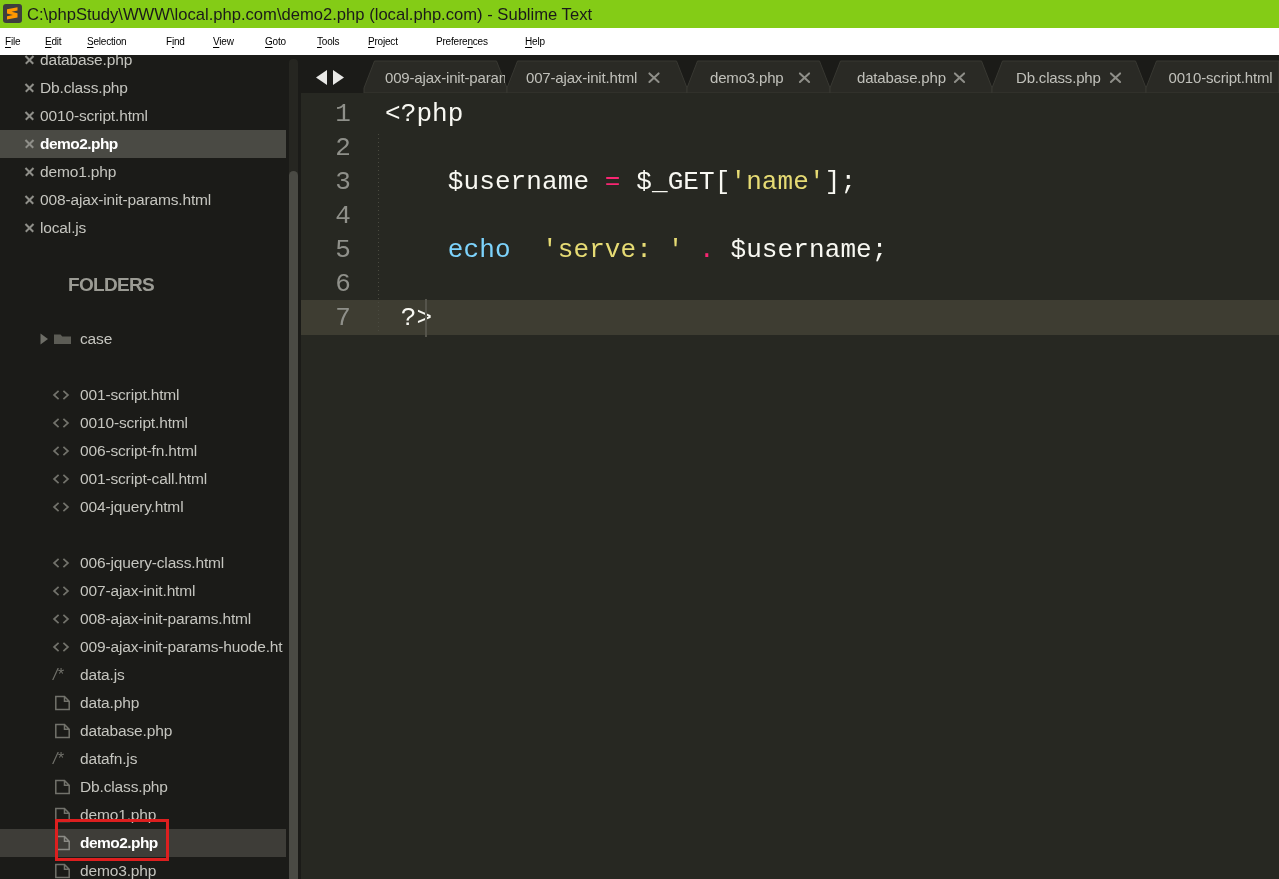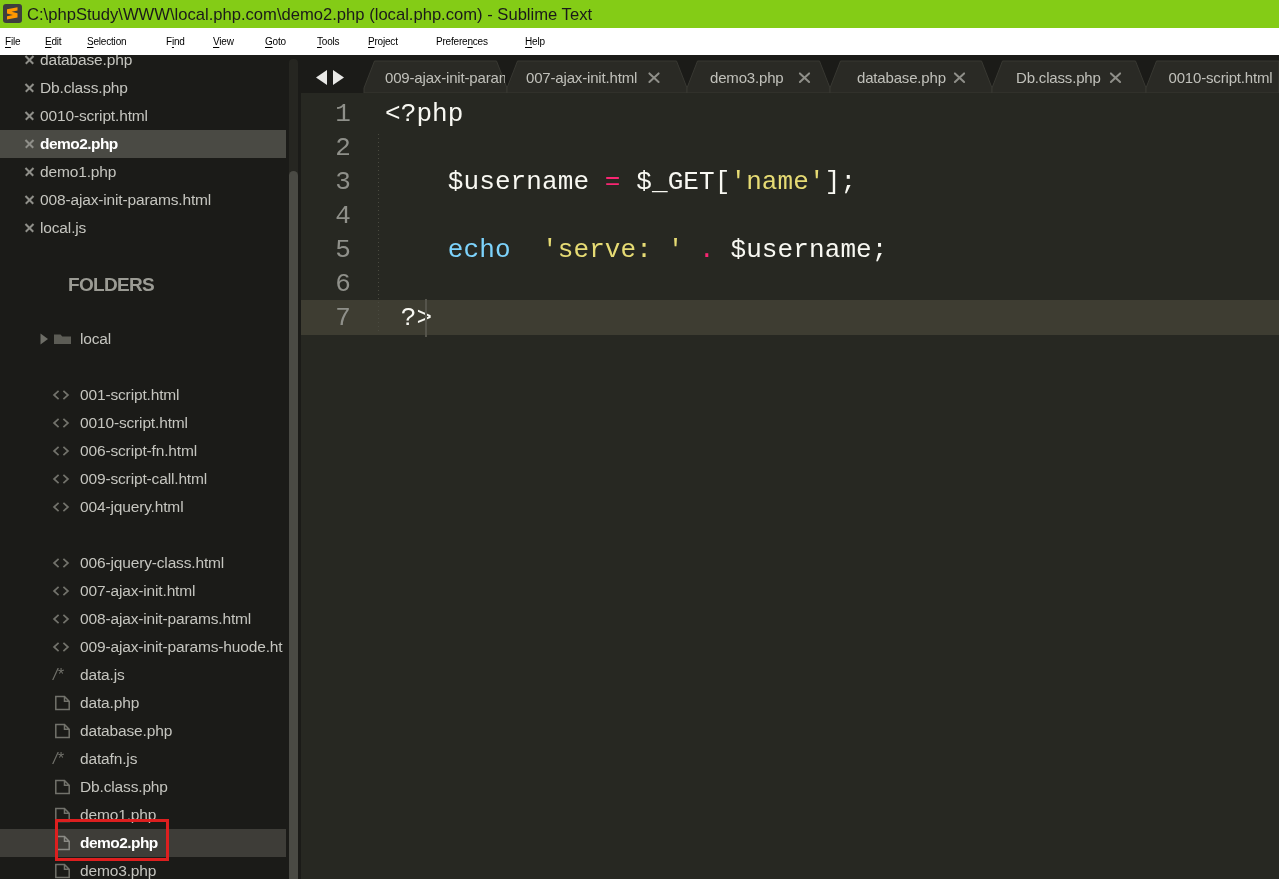--- a/index.html
+++ b/index.html
@@ -109,21 +109,21 @@
 
   <div id="folders-h">FOLDERS</div>
 
   <div class="row" style="top:270px">
     <svg class="icon" style="left:38px" width="12" height="28" viewBox="0 0 12 28">
         <path d="M2.5 8.5 L10 14 L2.5 19.5 Z" fill="#6e6e67"></path>
       </svg>
     <svg class="icon" style="left:53px" width="19" height="28" viewBox="0 0 19 28">
         <path d="M1 9.5 L7.5 9.5 L9.3 11.5 L18 11.5 L18 19 L1 19 Z" fill="#5c5c55"></path>
       </svg>
-    <span class="ttxt">local</span>
+    <span class="ttxt">case</span>
   </div>
   <div class="row" style="top:326px">
       <svg class="icon cde" style="left:52px" width="18" height="28" viewBox="0 0 18 28">
         <path d="M6.6 9.8 L2 14 L6.6 18.2 M11.4 9.8 L16 14 L11.4 18.2" stroke="#72726b" stroke-width="1.7" fill="none"></path>
       </svg>
       <span class="ttxt">001-script.html</span>
     </div>
   <div class="row" style="top:354px">
       <svg class="icon" style="left:52px" width="18" height="28" viewBox="0 0 18 28">
         <path d="M6.6 9.8 L2 14 L6.6 18.2 M11.4 9.8 L16 14 L11.4 18.2" stroke="#72726b" stroke-width="1.7" fill="none"></path>
@@ -133,21 +133,21 @@
   <div class="row" style="top:382px">
       <svg class="icon" style="left:52px" width="18" height="28" viewBox="0 0 18 28">
         <path d="M6.6 9.8 L2 14 L6.6 18.2 M11.4 9.8 L16 14 L11.4 18.2" stroke="#72726b" stroke-width="1.7" fill="none"></path>
       </svg>
       <span class="ttxt">006-script-fn.html</span>
     </div>
   <div class="row" style="top:410px">
       <svg class="icon" style="left:52px" width="18" height="28" viewBox="0 0 18 28">
         <path d="M6.6 9.8 L2 14 L6.6 18.2 M11.4 9.8 L16 14 L11.4 18.2" stroke="#72726b" stroke-width="1.7" fill="none"></path>
       </svg>
-      <span class="ttxt">009-script-call.html</span>
+      <span class="ttxt">001-script-call.html</span>
     </div>
   <div class="row" style="top:438px">
       <svg class="icon" style="left:52px" width="18" height="28" viewBox="0 0 18 28">
         <path d="M6.6 9.8 L2 14 L6.6 18.2 M11.4 9.8 L16 14 L11.4 18.2" stroke="#72726b" stroke-width="1.7" fill="none"></path>
       </svg>
       <span class="ttxt">004-jquery.html</span>
     </div>
   <div class="row" style="top:494px">
       <svg class="icon" style="left:52px" width="18" height="28" viewBox="0 0 18 28">
         <path d="M6.6 9.8 L2 14 L6.6 18.2 M11.4 9.8 L16 14 L11.4 18.2" stroke="#72726b" stroke-width="1.7" fill="none"></path>

